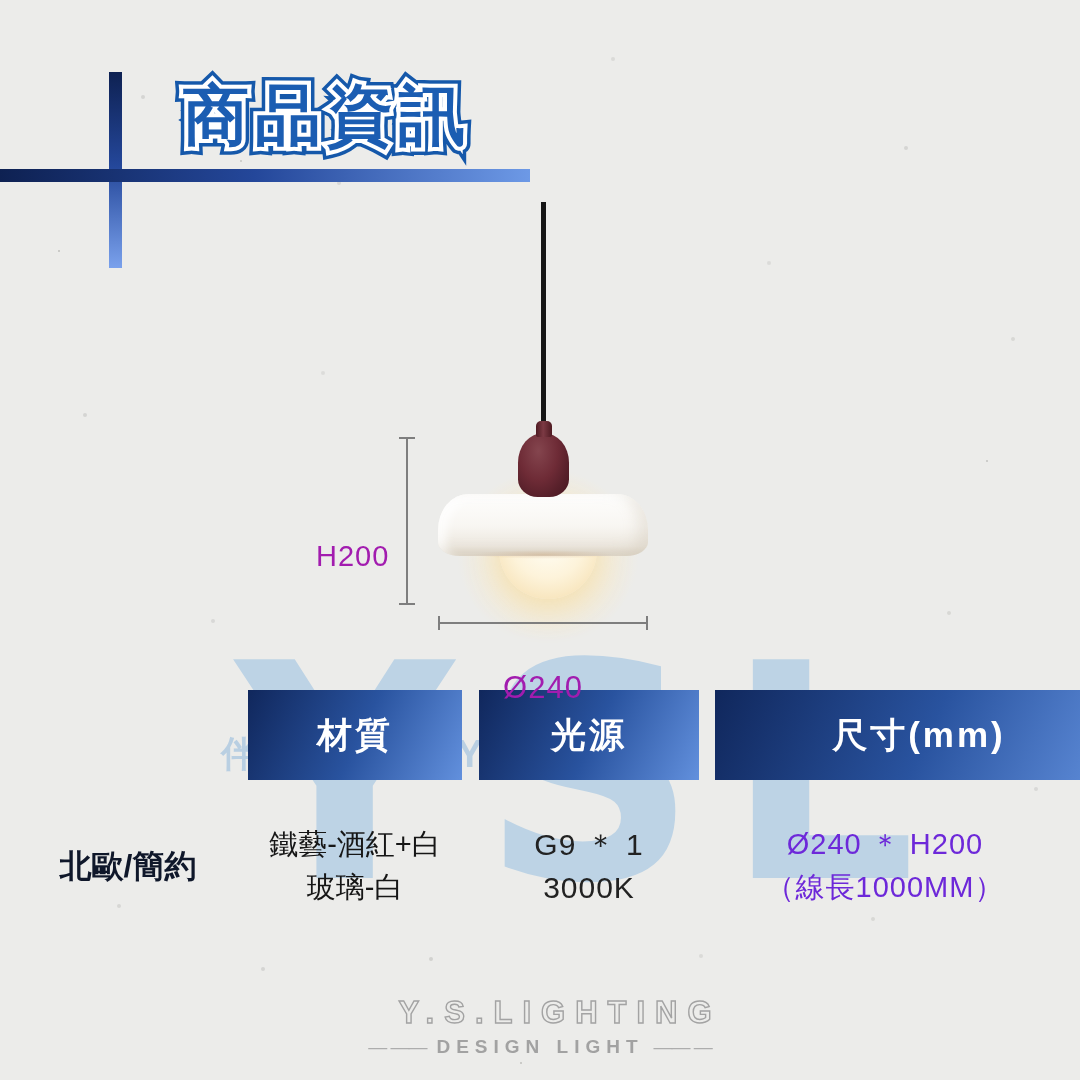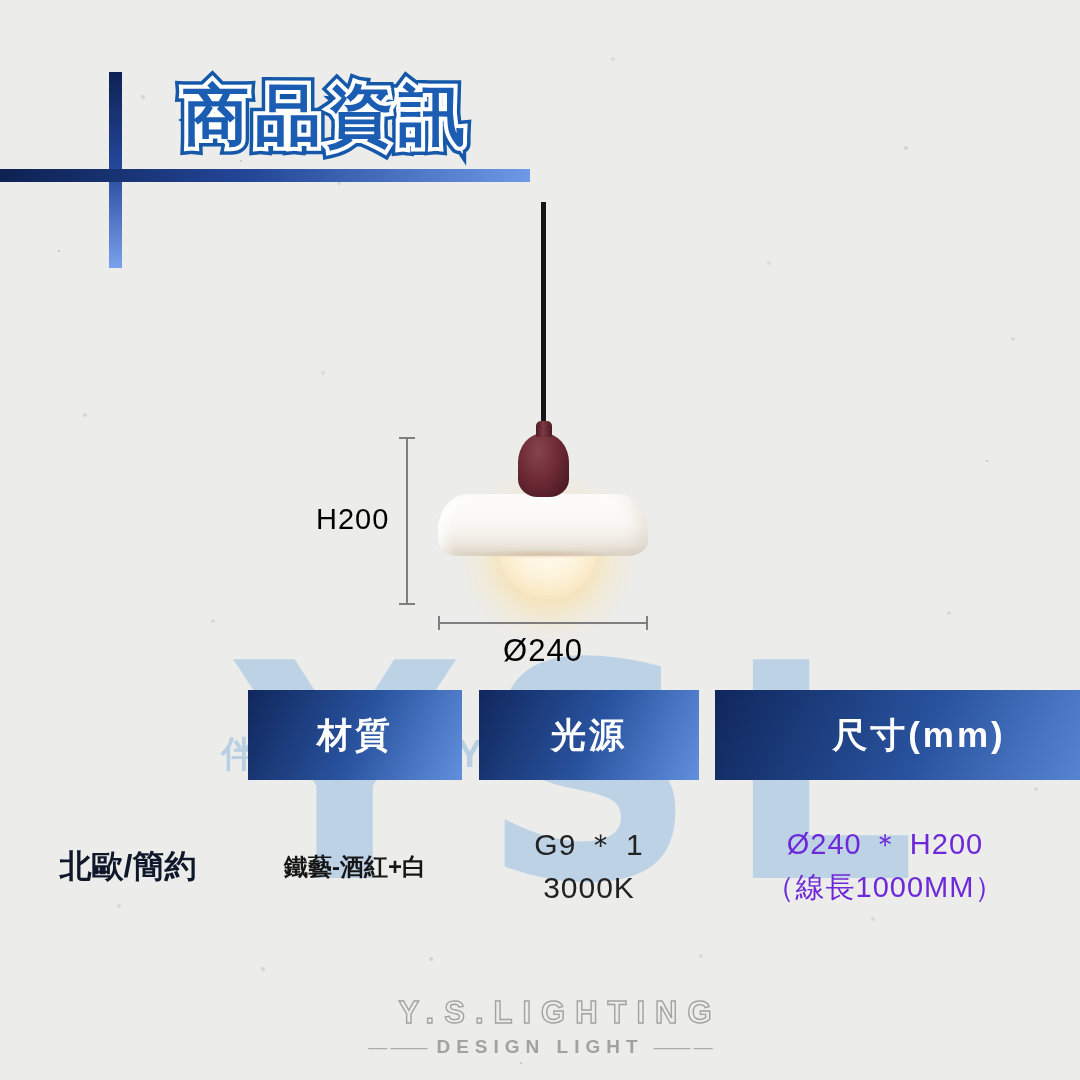--- a/index.html
+++ b/index.html
@@ -62,41 +62,41 @@
   .shade::after{content:''; position:absolute; left:16%; right:16%; bottom:-3px; height:9px;
     border-radius:50%; background:radial-gradient(ellipse, rgba(205,165,120,.38), rgba(205,165,120,0) 70%);}
   
   .dim{position:absolute; background:#7e7e7e; z-index:5;}
   .dim-v{left:406px; top:437px; width:2px; height:168px;}
   .dim-v::before,.dim-v::after{content:''; position:absolute; left:-7px; width:16px; height:2px; background:#7e7e7e;}
   .dim-v::before{top:0;} .dim-v::after{bottom:0;}
   .dim-h{left:438px; top:622px; width:210px; height:2px;}
   .dim-h::before,.dim-h::after{content:''; position:absolute; top:-6px; width:2px; height:14px; background:#7e7e7e;}
   .dim-h::before{left:0;} .dim-h::after{right:0;}
-  .dim-label{position:absolute; z-index:5; color:#000000;}
+  .dim-label{position:absolute; z-index:5; color:#a21caf;margin-top:37px;}
   .lbl-h{left:316px; top:503px; font-size:29px; letter-spacing:1px;}
   .lbl-d{left:438px; top:633px; width:210px; text-align:center; font-size:31px; letter-spacing:1px;}
   
   .spec-bar{position:absolute; top:690px; height:90px; z-index:2;
     background:linear-gradient(115deg,#10275c 0%,#29539f 52%,#6290dd 100%);
     display:flex; align-items:center; justify-content:center;
     color:#ffffff; font-weight:700; font-size:35px; letter-spacing:3px;}
   .bar1{left:29px;  width:198px;}
   .bar2{left:248px; width:214px;}
   .bar3{left:479px; width:220px;}
   .bar4{left:715px; width:408px;}
   .spec-values{position:absolute; top:820px; height:92px; z-index:2;
     display:flex; flex-direction:column; justify-content:center; text-align:center;}
   .val1{left:29px;  width:198px;}
   .val2{left:248px; width:214px;}
   .val3{left:479px; width:220px;}
   .val4{left:715px; width:340px;}
   .vline{line-height:43px; white-space:nowrap;}
   .val1 .vline{font-size:32px; font-weight:700; color:#0f172a;}
-  .val2 .vline{font-size:24px; font-weight:700; color:#161616;}
+  .val2 .vline{font-size:29px; font-weight:400; color:#161616;}
   .val3 .vline{font-size:30px; font-weight:400; color:#222222; letter-spacing:1px;}
   .val4 .vline{font-size:29px; font-weight:400; color:#6d28d9; letter-spacing:1px;}
   
   .brand{position:absolute; left:8px; top:995px; width:1080px; text-align:center; z-index:1;
     font-size:31px; font-weight:700; letter-spacing:10px; color:transparent;padding-left:12px;
     -webkit-text-stroke:1.4px #a3a3a3;}
   .tagline{position:absolute; left:0; top:1036px; width:1080px; z-index:1;
     display:flex; align-items:center; justify-content:center; gap:10px;
     color:#a2a2a2; font-size:19px; font-weight:700;}
   .tagline .dash{letter-spacing:-1px; color:#adadad; font-weight:400;}
@@ -135,20 +135,21 @@
 
   <div class="spec-bar bar2">材質</div>
   <div class="spec-bar bar3">光源</div>
   <div class="spec-bar bar4">尺寸(mm)</div>
 
   <div class="spec-values val1">
     <div class="vline">北歐/簡約</div>
   </div>
   <div class="spec-values val2">
     <div class="vline">鐵藝-酒紅+白</div>
+    <div class="vline">玻璃-白</div>
   </div>
   <div class="spec-values val3">
     <div class="vline">G9 ＊ 1</div>
     <div class="vline">3000K</div>
   </div>
   <div class="spec-values val4">
     <div class="vline">Ø240 ＊ H200</div>
     <div class="vline">（線長1000MM）</div>
   </div>
 

